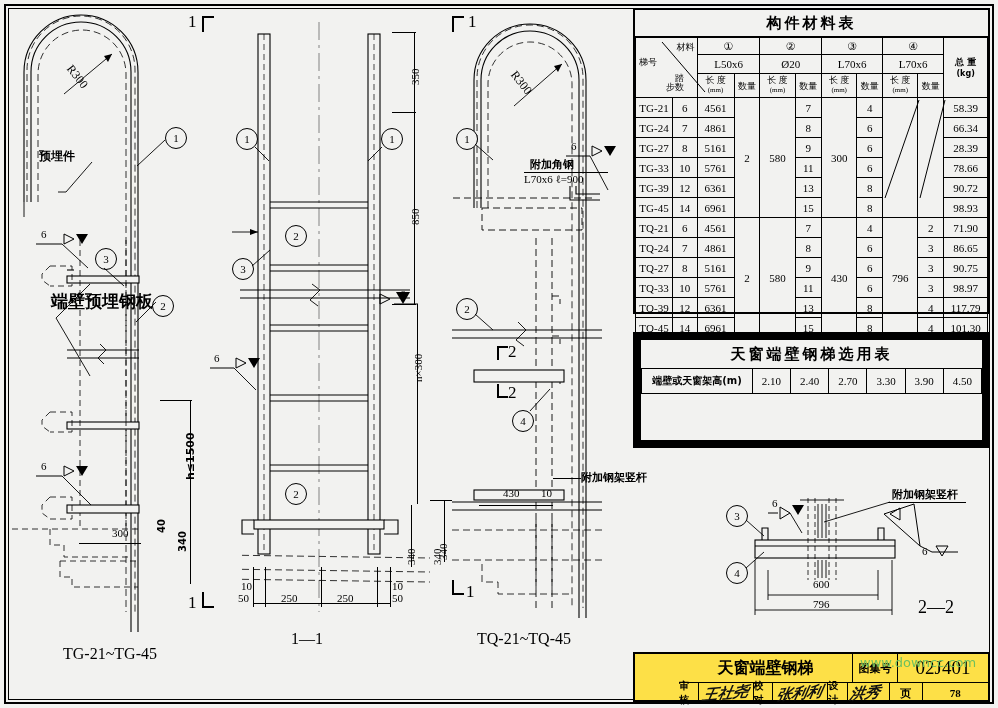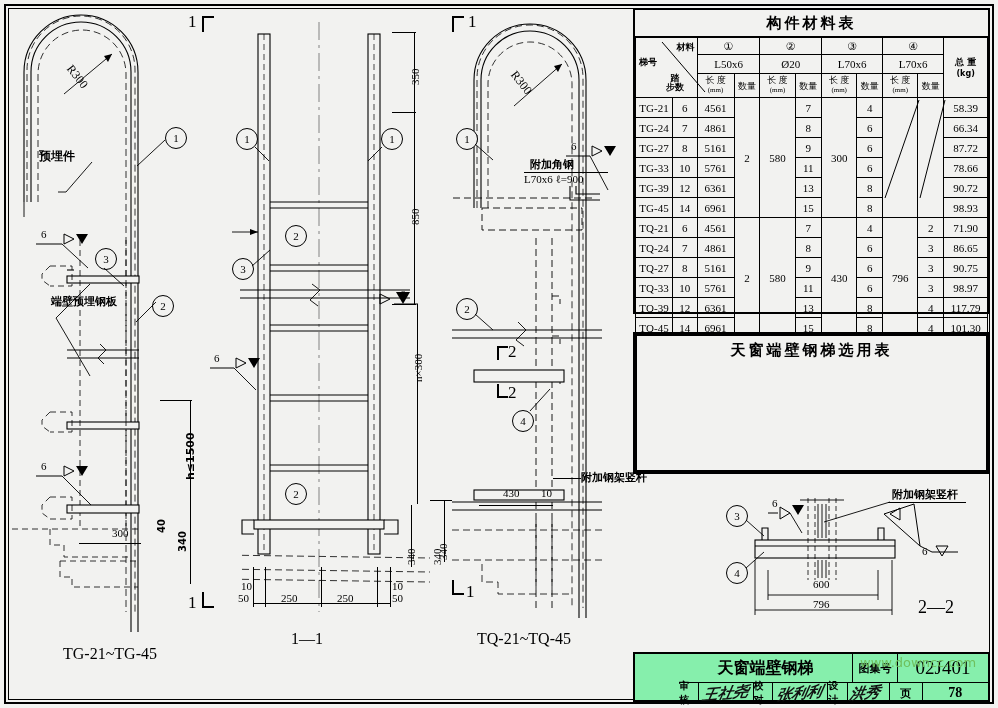--- a/index.html
+++ b/index.html
@@ -24,47 +24,47 @@
   .cnb{font-family:"DejaVu Sans",sans-serif;font-weight:bold;font-size:10px;}
 
   
   #mat-wrap{position:absolute;left:633px;top:8px;width:357px;height:306px;
             border:2px solid #000;box-sizing:border-box;background:#f2f2f0;}
   #mat-title{height:26px;line-height:26px;text-align:center;border-bottom:1px solid #000;
              font-size:15px;}
   #mat-table{border-collapse:collapse;width:100%;}
   #mat-table td{border:1px solid #000;text-align:center;font-size:11px;height:17px;
                 font-family:"Liberation Serif",serif;}
-  #mat-table td.hd{font-family:"DejaVu Sans",sans-serif;font-weight:bold;font-size:9px;line-height:1.05;}
+  #mat-table td.hd{font-family:"DejaVu Sans",sans-serif;font-weight:normal;font-size:9px;line-height:1.05;text-align:right;}
 
   
-  #sel-wrap{position:absolute;left:633px;top:332px;width:357px;height:142px;
-            border:4px solid #000000;box-sizing:border-box;background:#f2f2f0;}
+  #sel-wrap{position:absolute;left:633px;top:332px;width:357px;height:116px;
+            border:8px solid #000000;box-sizing:border-box;background:#f2f2f0;}
   #sel-title{height:28px;line-height:28px;text-align:center;font-size:15px;}
   #sel-table{border-collapse:collapse;width:341px;margin:0 auto;}
   #sel-table td{border:1px solid #000;text-align:center;height:22px;font-size:11px;
                 font-family:"Liberation Serif",serif;}
   #sel-table td.rh{font-family:"DejaVu Sans",sans-serif;font-weight:bold;font-size:10px;width:118px;}
 
   
   #title-wrap{position:absolute;left:633px;top:652px;width:357px;height:50px;
-              border:2px solid #000;box-sizing:border-box;background:#86efac;padding-left:44px;}
+              border:2px solid #000;box-sizing:border-box;background:#fde047;padding-left:44px;}
   #tb-top{display:flex;height:28px;border-bottom:1px solid #000;}
   #tb-name{flex:1;display:flex;align-items:center;justify-content:center;font-size:16px;}
   #tb-atlas-lab{width:44px;border-left:1px solid #000;display:flex;align-items:center;
                 justify-content:center;font-size:11px;}
   #tb-atlas-val{width:90px;border-left:1px solid #000;display:flex;align-items:center;
                 justify-content:center;font-size:19px;}
   #tb-bot{display:flex;height:20px;}
   .tb-lab{width:26px;display:flex;align-items:center;justify-content:center;font-size:10px;
           border-right:1px solid #000;}
   .tb-sig{width:74px;border-right:1px solid #000;position:relative;overflow:hidden;}
   #tb-page-lab{width:44px;border-left:0;display:flex;align-items:center;justify-content:center;font-size:11px;}
   #tb-page-val{width:90px;border-left:1px solid #000;display:flex;align-items:center;
-               justify-content:center;font-size:14px;font-weight:bold;}
+               justify-content:center;font-size:11px;font-weight:bold;}
   .sig{position:absolute;font-family:"Liberation Serif",serif;font-style:italic;
        font-weight:bold;font-size:15px;transform:skewX(-16deg) rotate(-5deg);color:#111;}
 
   
   #wm{position:absolute;left:860px;top:655px;z-index:40;pointer-events:none;}
   #wm-main{font-family:"DejaVu Sans",sans-serif;font-weight:bold;font-size:23px;
            color:#59b34a;letter-spacing:1px;line-height:24px;}
   #wm-sub{font-family:"DejaVu Sans",sans-serif;font-size:13px;color:#6fc05e;letter-spacing:0px;}
 
   .capt{font-size:16px;font-family:"Liberation Serif",serif;}
@@ -145,21 +145,21 @@
     <polygon points="28,12 28,2 38,7" fill="none" stroke="#000" stroke-width="1"></polygon>
     <polygon points="40,2 52,2 46,12" fill="#000"></polygon>
     <line x1="26" y1="12" x2="52" y2="36" stroke="#000" stroke-width="0.9"></line>
   </svg>
 
   <div class="circ" style="left:95px;top:248px;width:20px;height:20px;">3</div>
   <svg class="abs" style="left:102px;top:266px;" width="30" height="24">
     <line x1="2" y1="2" x2="22" y2="20" stroke="#000" stroke-width="0.9"></line>
   </svg>
 
-  <div class="t cn" style="left:16px;top:295px;font-size:11px;line-height:13px;padding-left:35px;">
+  <div class="t cn" style="left:16px;top:295px;font-size:17px;line-height:13px;padding-left:35px;">
     <span>端壁预埋钢板</span>
   </div>
   <svg class="abs" style="left:48px;top:280px;" width="56" height="110">
     <line x1="8" y1="38" x2="42" y2="4" stroke="#000" stroke-width="0.9"></line>
     <line x1="8" y1="38" x2="42" y2="96" stroke="#000" stroke-width="0.9"></line>
   </svg>
 
   <div class="circ" style="left:152px;top:295px;width:20px;height:20px;">2</div>
   <svg class="abs" style="left:132px;top:300px;" width="30" height="30">
     <line x1="24" y1="2" x2="4" y2="22" stroke="#000" stroke-width="0.9"></line>
@@ -563,21 +563,21 @@
             <td>8</td>
             <td>6</td>
             <td>66.34</td>
           </tr>
           <tr>
             <td style="width: 42px; height: 17px;">TG-27</td>
             <td style="width: 27px;">8</td>
             <td>5161</td>
             <td>9</td>
             <td>6</td>
-            <td>87.72</td>
+            <td>28.39</td>
           </tr>
           <tr>
             <td style="width: 42px; height: 17px;">TG-33</td>
             <td style="width: 27px;">10</td>
             <td>5761</td>
             <td>11</td>
             <td>6</td>
             <td>78.66</td>
           </tr>
           <tr>
@@ -655,20 +655,29 @@
             <td>101.30</td>
           </tr>
         </tbody>
     </table>
   </div>
 
   <div id="sel-wrap">
     <div id="sel-title" class="tbl-title">天窗端壁钢梯选用表</div>
     <table id="sel-table">
       <tbody id="sel-body">
+          <tr>
+            <td class="rh">端壁或天窗架高(m)</td>
+            <td style="width: 37px;">2.10</td>
+            <td style="width: 37px;">2.40</td>
+            <td style="width: 37px;">2.70</td>
+            <td style="width: 37px;">3.30</td>
+            <td style="width: 37px;">3.90</td>
+            <td style="width: 37px;">4.50</td>
+          </tr>
         </tbody>
     </table>
   </div>
 
   <div id="title-wrap">
     <div id="tb-top">
       <div id="tb-name" class="cn">天窗端壁钢梯</div>
       <div id="tb-atlas-lab" class="cnb">图集号</div>
       <div id="tb-atlas-val">02J401</div>
     </div>

